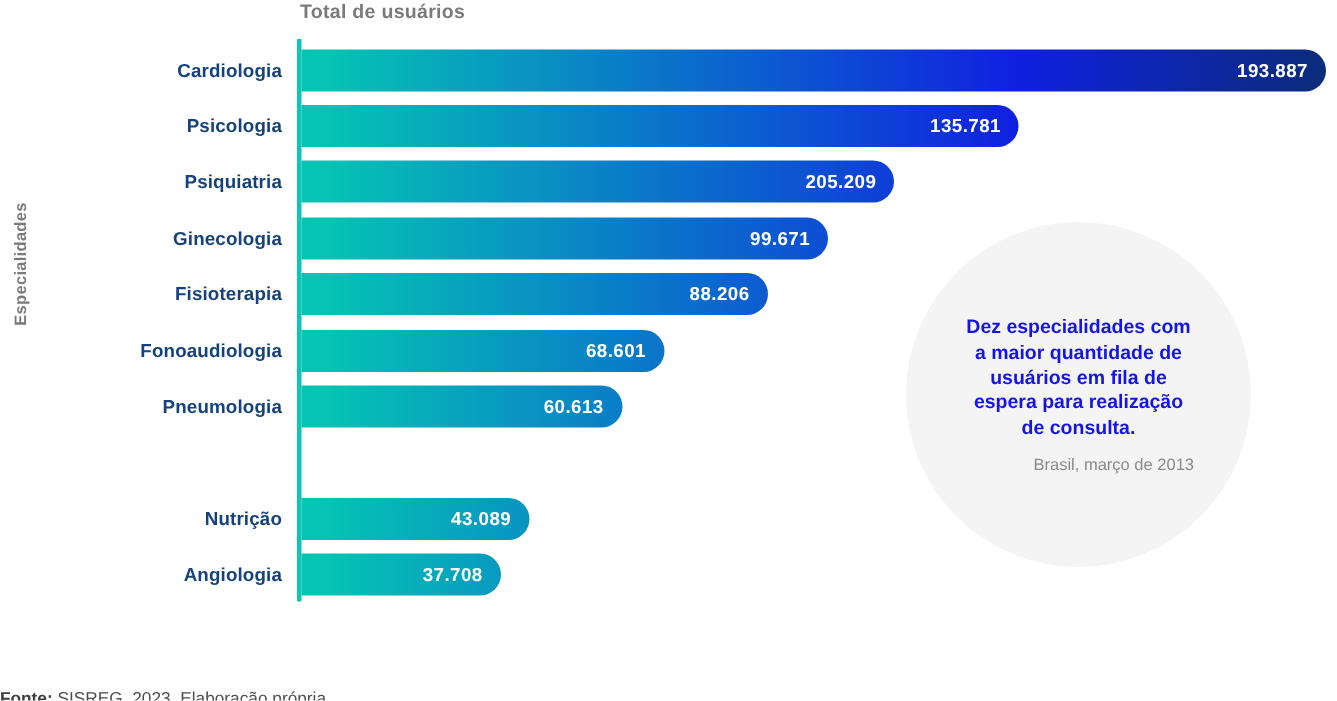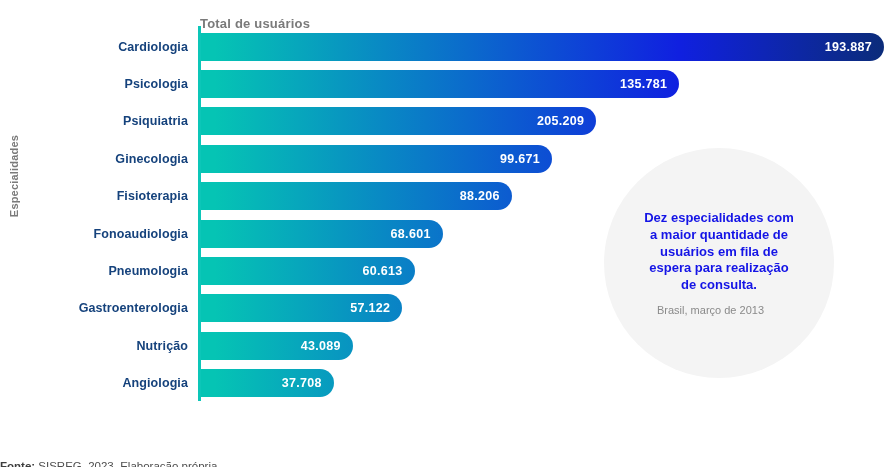--- a/index.html
+++ b/index.html
@@ -25,21 +25,20 @@
   
   .x-axis-title {
     position: absolute;
     left: 200px;
     top: 0px;
     font-size: 13px;
     font-weight: bold;
     color: #7a7a7a;
     letter-spacing: 0.2px;
     white-space: nowrap;
-    margin-top: 16px;
   }
 
   
   .y-axis-title {
     position: absolute;
     left: -46px;
     top: 170px;
     width: 120px;
     text-align: center;
     transform: rotate(-90deg);
@@ -117,21 +116,21 @@
   .annotation-circle {
     position: absolute;
     left: 604px;
     top: 148px;
     width: 230px;
     height: 230px;
     border-radius: 50%;
     background: #f4f4f4;
     display: flex;
     flex-direction: column;
-    align-items: flex-start;
+    align-items: flex-end;
     justify-content: center;
     box-sizing: border-box;
     padding: 0 38px;
   }
   .annotation-text {
     font-size: 13px;
     font-weight: bold;
     color: #1414E6;
     text-align: center;
     line-height: 1.28;
@@ -206,26 +205,20 @@
         <div class="bar" style="width: 241.659px; background-size: 683px 100%;">
           <span class="bar-value">68.601</span>
         </div>
       </div>
       <div class="bar-row" style="top: 226.4px;">
         <div class="cat-label">Pneumologia</div>
         <div class="bar" style="width: 213.52px; background-size: 683px 100%; text-decoration: underline;">
           <span class="bar-value">60.613</span>
         </div>
       </div>
-      <div class="bar-row" style="top: 263.8px;">
-        <div class="cat-label">Gastroenterologia</div>
-        <div class="bar" style="width: 201.222px; background-size: 683px 100%;">
-          <span class="bar-value">57.122</span>
-        </div>
-      </div>
       <div class="bar-row" style="top: 301.2px;">
         <div class="cat-label">Nutrição</div>
         <div class="bar" style="width: 151.788px; background-size: 683px 100%;">
           <span class="bar-value">43.089</span>
         </div>
       </div>
       <div class="bar-row" style="top: 338.6px;">
         <div class="cat-label">Angiologia</div>
         <div class="bar" style="width: 132.833px; background-size: 683px 100%;">
           <span class="bar-value">37.708</span>

